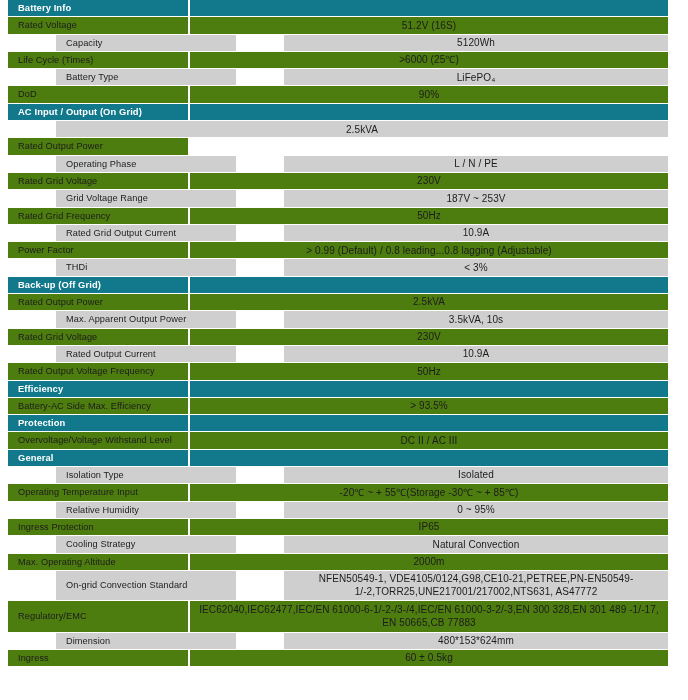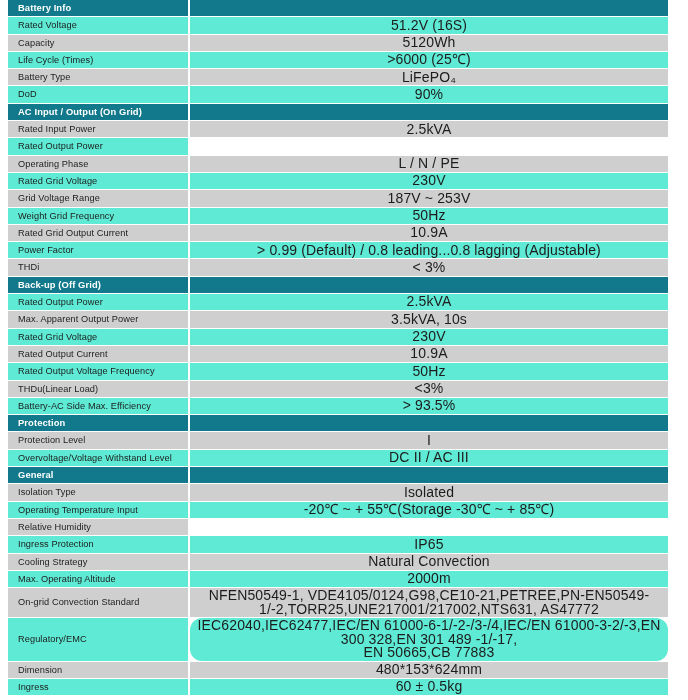--- a/index.html
+++ b/index.html
@@ -37,33 +37,33 @@
     color: #1c1c1c;
     letter-spacing: 0.01em;
     display: flex;
     align-items: center;
   }
   .cell-value {
     flex: 1 1 auto;
     box-sizing: border-box;
     margin-left: 2px;
     padding: 1px 6px;
-    font-size: 14px;
+    font-size: 10px;
     line-height: 13.4px;
     color: #1c1c1c;
     letter-spacing: 0.01em;
     display: flex;
     align-items: center;
     justify-content: center;
     text-align: center;
   }
   .row.shade-light .cell-label,
-  .row.shade-light .cell-value { background: #5eead4; }
+  .row.shade-light .cell-value { background: #4d7c0f; }
   .row.shade-dark .cell-label,
-  .row.shade-dark .cell-value { background: #cfcfcf; }
+  .row.shade-dark .cell-value { background: #cfcfcf; margin-left: 48px; }
 
   .row.section .cell-label,
   .row.section .cell-value {
     background: #11798b;
   }
   .row.section .cell-label {
     color: #ffffff;
     font-weight: bold;
     font-size: 9.4px;
   }
@@ -73,21 +73,20 @@
   .row.section .cell-value { padding: 0; }
 
   .row.tall .cell-label,
   .row.tall .cell-value {
     min-height: 31px;
   }
   .row.tall .cell-value {
     flex-direction: column;
     justify-content: center;
     line-height: 13.6px;
-    border-radius: 12px;
   }
   .vline2 { display: block; }
 </style>
 </head>
 <body>
 
 <div id="spec-table">
     <div class="row section">
       <div class="cell-label">Battery Info</div>
       <div class="cell-value"></div>
@@ -110,40 +109,39 @@
     </div>
     <div class="row shade-light">
       <div class="cell-label">DoD</div>
       <div class="cell-value">90%</div>
     </div>
     <div class="row section">
       <div class="cell-label">AC Input / Output (On Grid)</div>
       <div class="cell-value"></div>
     </div>
     <div class="row shade-dark">
-      <div class="cell-label">Rated Input Power</div>
       <div class="cell-value">2.5kVA</div>
     </div>
     <div class="row shade-light">
       <div class="cell-label">Rated Output Power</div>
     </div>
     <div class="row shade-dark">
       <div class="cell-label">Operating Phase</div>
       <div class="cell-value">L / N / PE</div>
     </div>
     <div class="row shade-light">
       <div class="cell-label">Rated Grid Voltage</div>
       <div class="cell-value">230V</div>
     </div>
     <div class="row shade-dark">
       <div class="cell-label">Grid Voltage Range</div>
       <div class="cell-value">187V ~ 253V</div>
     </div>
     <div class="row shade-light">
-      <div class="cell-label">Weight Grid Frequency</div>
+      <div class="cell-label">Rated Grid Frequency</div>
       <div class="cell-value">50Hz</div>
     </div>
     <div class="row shade-dark">
       <div class="cell-label">Rated Grid Output Current</div>
       <div class="cell-value">10.9A</div>
     </div>
     <div class="row shade-light">
       <div class="cell-label">Power Factor</div>
       <div class="cell-value">&gt; 0.99 (Default) / 0.8 leading...0.8 lagging (Adjustable)</div>
     </div>
@@ -168,54 +166,51 @@
       <div class="cell-value">230V</div>
     </div>
     <div class="row shade-dark">
       <div class="cell-label">Rated Output Current</div>
       <div class="cell-value">10.9A</div>
     </div>
     <div class="row shade-light">
       <div class="cell-label">Rated Output Voltage Frequency</div>
       <div class="cell-value">50Hz</div>
     </div>
-    <div class="row shade-dark">
-      <div class="cell-label">THDu(Linear Load)</div>
-      <div class="cell-value">&lt;3%</div>
+    <div class="row section">
+      <div class="cell-label">Efficiency</div>
+      <div class="cell-value"></div>
     </div>
     <div class="row shade-light">
       <div class="cell-label">Battery-AC Side Max. Efficiency</div>
       <div class="cell-value">&gt; 93.5%</div>
     </div>
     <div class="row section">
       <div class="cell-label">Protection</div>
       <div class="cell-value"></div>
     </div>
-    <div class="row shade-dark">
-      <div class="cell-label">Protection Level</div>
-      <div class="cell-value">I</div>
-    </div>
     <div class="row shade-light">
       <div class="cell-label">Overvoltage/Voltage Withstand Level</div>
       <div class="cell-value">DC  II / AC III</div>
     </div>
     <div class="row section">
       <div class="cell-label">General</div>
       <div class="cell-value"></div>
     </div>
     <div class="row shade-dark">
       <div class="cell-label">Isolation Type</div>
       <div class="cell-value">Isolated</div>
     </div>
     <div class="row shade-light">
       <div class="cell-label">Operating Temperature Input</div>
       <div class="cell-value">-20℃ ~ + 55℃(Storage -30℃ ~ + 85℃)</div>
     </div>
     <div class="row shade-dark">
       <div class="cell-label">Relative Humidity</div>
+      <div class="cell-value">0 ~ 95%</div>
     </div>
     <div class="row shade-light">
       <div class="cell-label">Ingress Protection</div>
       <div class="cell-value">IP65</div>
     </div>
     <div class="row shade-dark">
       <div class="cell-label">Cooling Strategy</div>
       <div class="cell-value">Natural Convection</div>
     </div>
     <div class="row shade-light">

